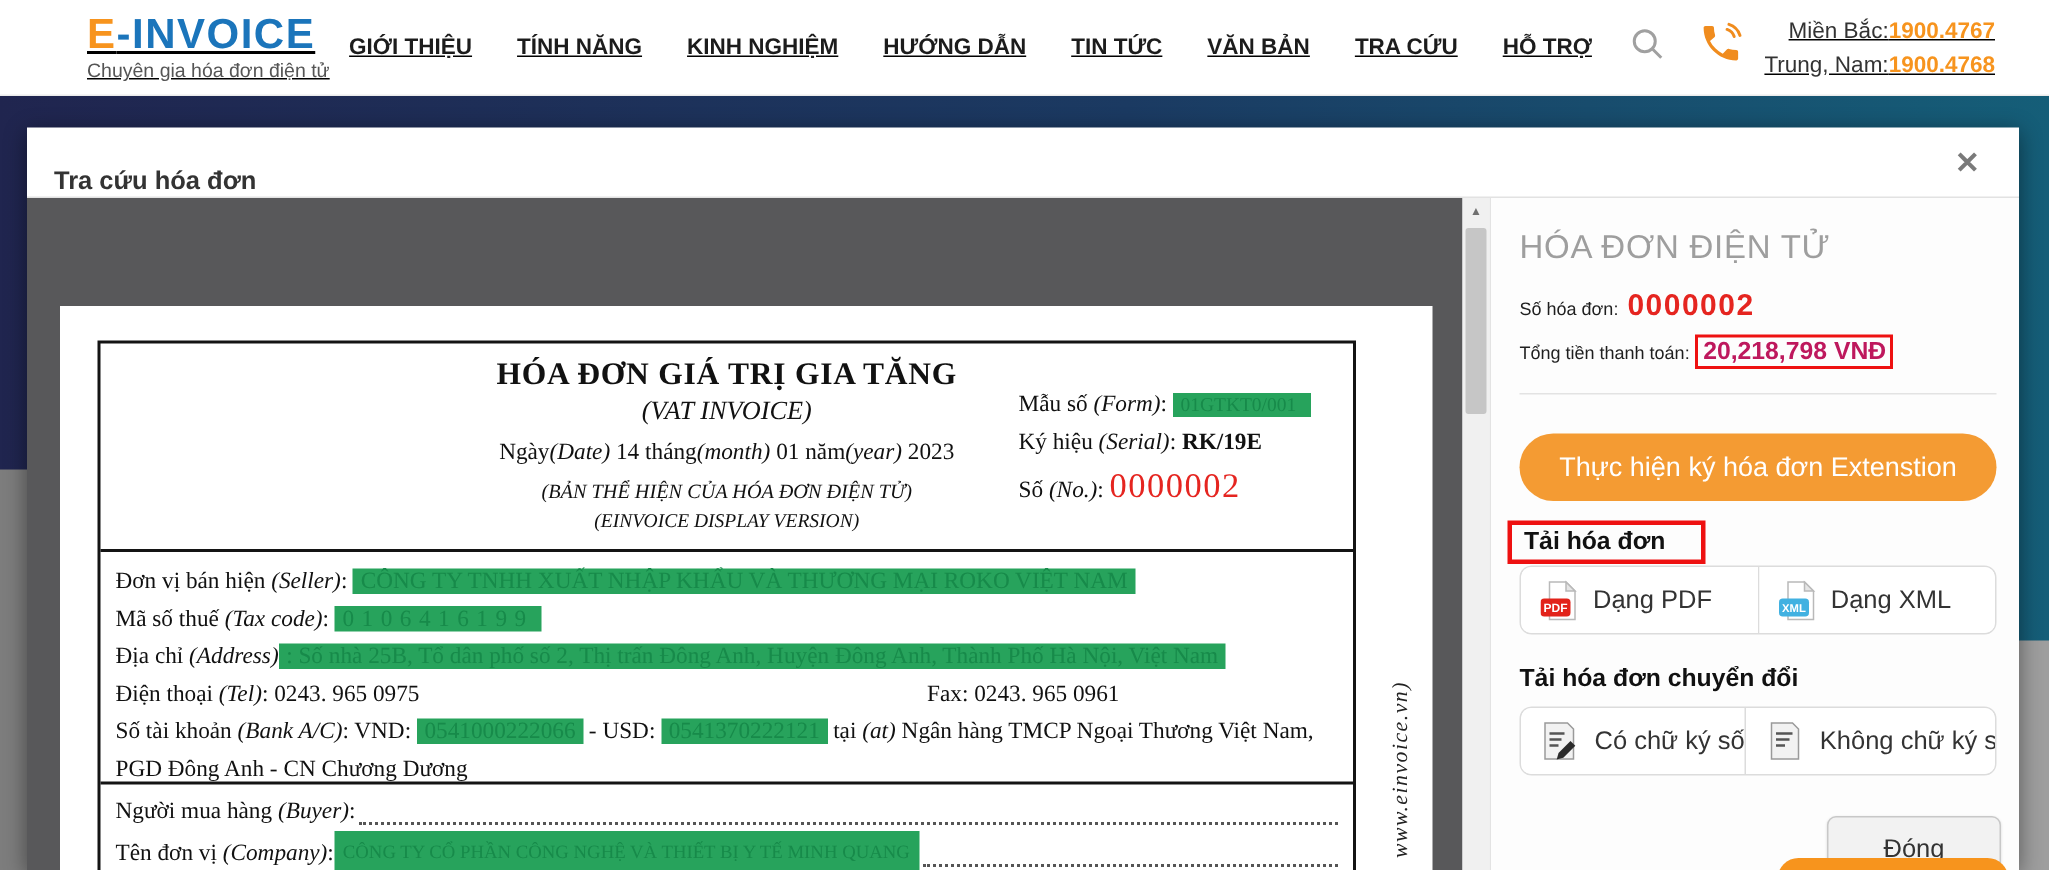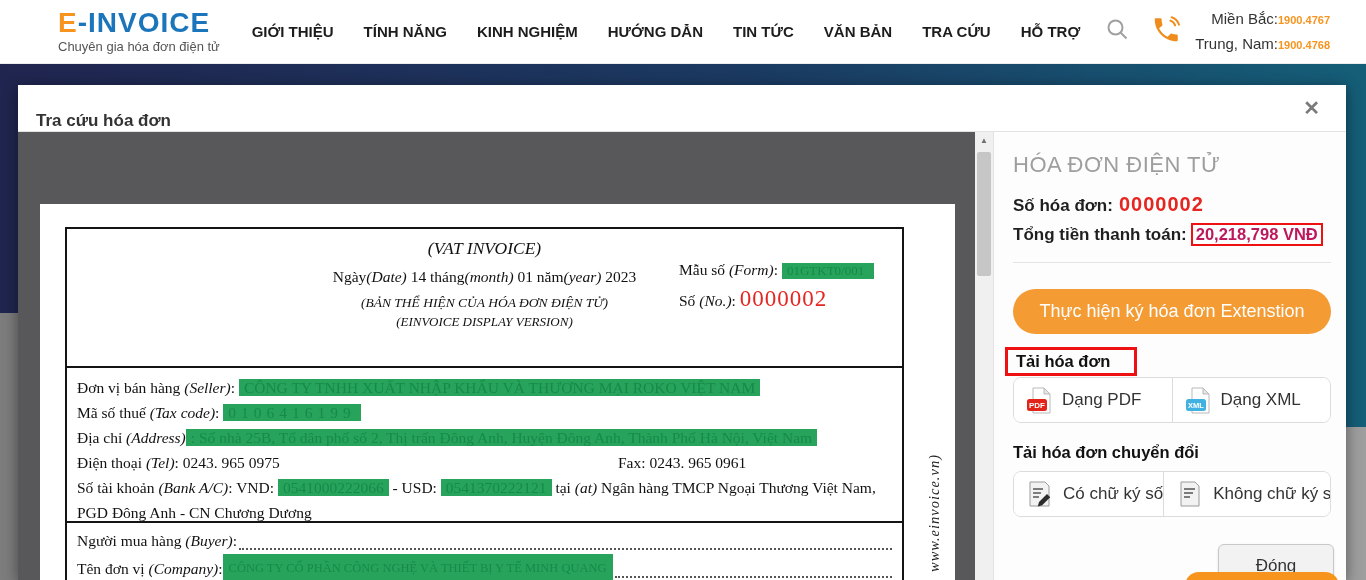--- a/index.html
+++ b/index.html
@@ -1,34 +1,34 @@
 <!DOCTYPE html>
 <html><head>
 <meta charset="utf-8">
 <style>
   * { margin:0; padding:0; box-sizing:border-box; }
   html,body { width:1366px; height:580px; overflow:hidden; }
   body { position:relative; font-family:"Liberation Sans", sans-serif; background:#fff; }
 
   
   .site-header { position:absolute; left:0; top:0; width:1366px; height:64px; background:#fff;
-    border-bottom:1px solid #ececec; display:flex; align-items:center; z-index:10; }
+    border-bottom:1px solid #ececec; display:flex; align-items:center; z-index:10;text-decoration:underline; }
   .logo { margin-left:58px; width:185px; cursor:pointer; }
   .logo-text { font-size:28px; font-weight:800; letter-spacing:1px; line-height:28px; }
   .logo-e { color:#f7941e; }
   .logo-rest { color:#1b75bb; }
   .tagline { font-size:13px; color:#555; margin-top:2px; }
   .nav { display:flex; gap:30px; margin-left:12px; }
   .nav-item { font-size:15px; font-weight:700; color:#1c1c1c; text-decoration:none; cursor:pointer; white-space:nowrap; }
   .hdr-search { margin-left:26px; cursor:pointer; }
   .hdr-phone { margin-left:22px; cursor:pointer; }
   .hotlines { margin-left:14px; margin-right:36px; text-align:right; flex:1; }
   .hotline-line { line-height:23px; white-space:nowrap; }
   .hotline-label { font-size:15px; color:#333; }
-  .hotline-number { font-size:11px; font-weight:700; color:#f7941e; }
+  .hotline-number { font-size:15px; font-weight:700; color:#f7941e; }
 
   
   .backdrop { position:absolute; left:0; top:64px; width:1366px; height:516px;
     background:linear-gradient(90deg,#20254f 0%, #1b3a62 55%, #155e78 100%); }
   .strip-left-gray { position:absolute; left:0; top:313px; width:18px; height:267px; background:#7d7d7d; }
   .strip-right-gray { position:absolute; left:1346px; top:427px; width:20px; height:153px; background:#9e9e9e; }
 
   
   .modal { position:absolute; left:18px; top:85px; width:1328px; height:495px; background:#fff;
     box-shadow:0 3px 14px rgba(0,0,0,.45); overflow:hidden; }
@@ -71,21 +71,21 @@
   
   .scrollcol { position:absolute; left:957px; top:0; width:18px; height:448px; background:#f0f0f0; }
   .scroll-up { position:absolute; left:0; top:4px; width:18px; text-align:center; font-size:8px; color:#6f6f6f; cursor:pointer; }
   .scroll-thumb { position:absolute; left:2px; top:20px; width:14px; height:124px; background:#c6c6c6; border-radius:2px; cursor:pointer; }
 
   
   .sidebar { position:absolute; left:975px; top:0; width:353px; height:448px; background:#fdfdfd;
     border-left:1px solid #e3e3e3; padding:20px 15px 0 19px; }
   .sb-title { font-size:22px; font-weight:400; color:#9e9e9e; letter-spacing:.5px; }
   .sb-row { margin-top:15px; }
-  .sb-label { font-size:17px; font-weight:700; color:#1f1f1f; }
+  .sb-label { font-size:12px; font-weight:400; color:#1f1f1f; }
   .sb-invno { font-size:20px; font-weight:700; color:#e52520; letter-spacing:1px; margin-left:6px; }
   .sb-total { display:inline-block; border:2px solid #ee1111; padding:0 3px; font-size:16.5px; font-weight:700; color:#be185d; margin-left:4px; }
   .sb-hr { border:none; border-top:1px solid #e3e3e3; margin-top:16px; }
   .sign-btn { margin-top:26px; width:100%; height:45px; border:none; border-radius:23px; background:#f49b33;
     color:#fff; font-size:18px; font-family:"Liberation Sans", sans-serif; cursor:pointer; }
   .dl-label { display:inline-block; margin-top:13px; margin-left:-8px; border:3px solid #ee1111;
     padding:2px 24px 2px 8px; font-size:16.5px; font-weight:700; color:#111; }
   .btn-group { display:flex; border:1px solid #dcdcdc; border-radius:8px; background:#fff; overflow:hidden; margin-top:1px; }
   .btn-group .gbtn { flex:1; height:44px; border:none; background:#fff; display:flex; align-items:center;
     gap:10px; padding-left:13px; font-size:17px; color:#333; font-family:"Liberation Sans", sans-serif; cursor:pointer; white-space:nowrap; }
@@ -144,32 +144,34 @@
     <span class="modal-title">Tra cứu hóa đơn</span>
     <span class="modal-close">✕</span>
   </div>
   <div class="modal-body">
 
     <div class="viewer">
       <div class="paper inv">
         <div class="inner-box">
           <div class="sec1">
             <div class="title-block">
+              <div class="inv-title">HÓA ĐƠN GIÁ TRỊ GIA TĂNG</div>
               <div class="inv-sub">(VAT INVOICE)</div>
               <div class="inv-date"><span>Ngày</span><span class="it">(Date)</span><span> 14 </span><span>tháng</span><span class="it">(month)</span><span> 01 </span><span>năm</span><span class="it">(year)</span><span> 2023</span></div>
               <div class="inv-note1">(BẢN THỂ HIỆN CỦA HÓA ĐƠN ĐIỆN TỬ)</div>
               <div class="inv-note2">(EINVOICE DISPLAY VERSION)</div>
             </div>
             <div class="form-block">
               <div class="frow"><span>Mẫu số </span><span class="it">(Form)</span><span>: </span><span class="g g-form">01GTKT0/001</span></div>
+              <div class="frow"><span>Ký hiệu </span><span class="it">(Serial)</span><span>: </span><span class="b">RK/19E</span></div>
               <div class="frow"><span>Số </span><span class="it">(No.)</span><span>: </span><span class="inv-no">0000002</span></div>
             </div>
           </div>
           <div class="sec2">
-            <div class="row"><span>Đơn vị bán hàng </span><span class="it">(Seller)</span><span>: </span><span class="g">CÔNG TY TNHH XUẤT NHẬP KHẨU VÀ THƯƠNG MẠI ROKO VIỆT NAM</span></div>
+            <div class="row"><span>Đơn vị bán hiện </span><span class="it">(Seller)</span><span>: </span><span class="g">CÔNG TY TNHH XUẤT NHẬP KHẨU VÀ THƯƠNG MẠI ROKO VIỆT NAM</span></div>
             <div class="row"><span>Mã số thuế </span><span class="it">(Tax code)</span><span>: </span><span class="g tax-val">0106416199</span></div>
             <div class="row"><span>Địa chỉ </span><span class="it">(Address)</span><span class="g">: Số nhà 25B, Tổ dân phố số 2, Thị trấn Đông Anh, Huyện Đông Anh, Thành Phố Hà Nội, Việt Nam</span></div>
             <div class="row"><span>Điện thoại </span><span class="it">(Tel)</span><span>: 0243. 965 0975</span><span class="fax-abs"><span>Fax:</span><span> 0243. 965 0961</span></span></div>
             <div class="row"><span>Số tài khoản </span><span class="it">(Bank A/C)</span><span>: </span><span>VND: </span><span class="g">0541000222066</span><span> - USD: </span><span class="g">0541370222121</span><span> tại </span><span class="it">(at)</span><span> Ngân hàng TMCP Ngoại Thương Việt Nam,</span></div>
             <div class="row">PGD Đông Anh - CN Chương Dương</div>
           </div>
           <div class="sec3">
             <div class="row">
                 <span><span>Người mua hàng </span><span class="it">(Buyer)</span><span>:</span></span>
                 <span class="dot-fill"></span>

